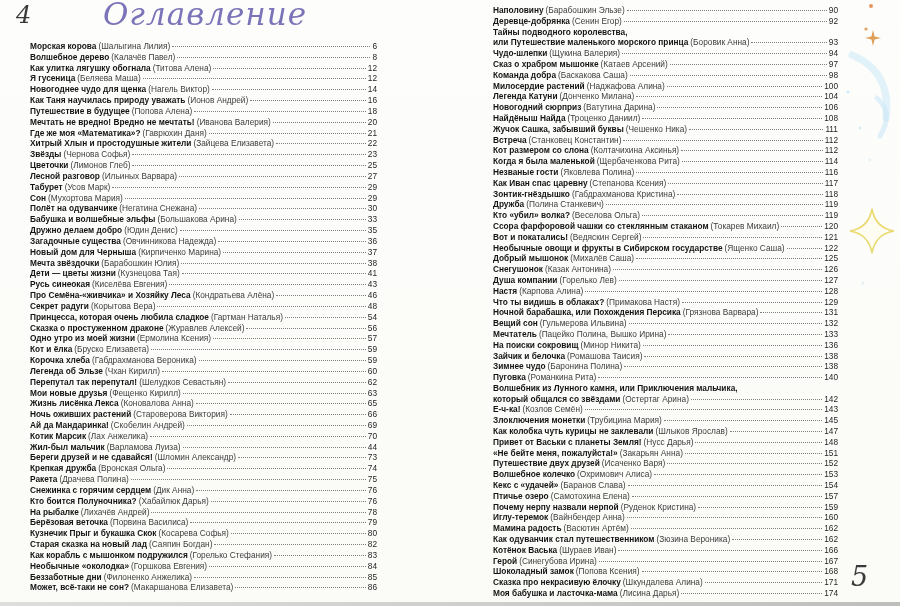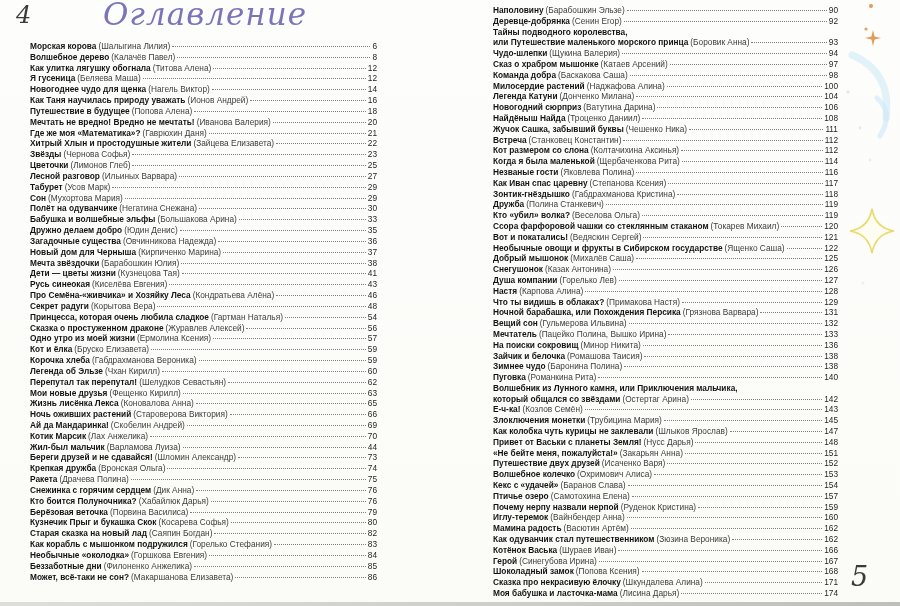--- a/index.html
+++ b/index.html
@@ -303,20 +303,26 @@
         <span class="dots"></span>
         <span class="p">76</span>
       </div>
       <div class="row">
         <span class="t">Кто боится Полуночника?</span>
         <span class="a">(Хабайлюк Дарья)</span>
         <span class="dots"></span>
         <span class="p">76</span>
       </div>
       <div class="row">
+        <span class="t">На рыбалке</span>
+        <span class="a">(Лихачёв Андрей)</span>
+        <span class="dots"></span>
+        <span class="p">78</span>
+      </div>
+      <div class="row">
         <span class="t">Берёзовая веточка</span>
         <span class="a">(Порвина Василиса)</span>
         <span class="dots"></span>
         <span class="p">79</span>
       </div>
       <div class="row">
         <span class="t">Кузнечик Прыг и букашка Скок</span>
         <span class="a">(Косарева Софья)</span>
         <span class="dots"></span>
         <span class="p">80</span>

